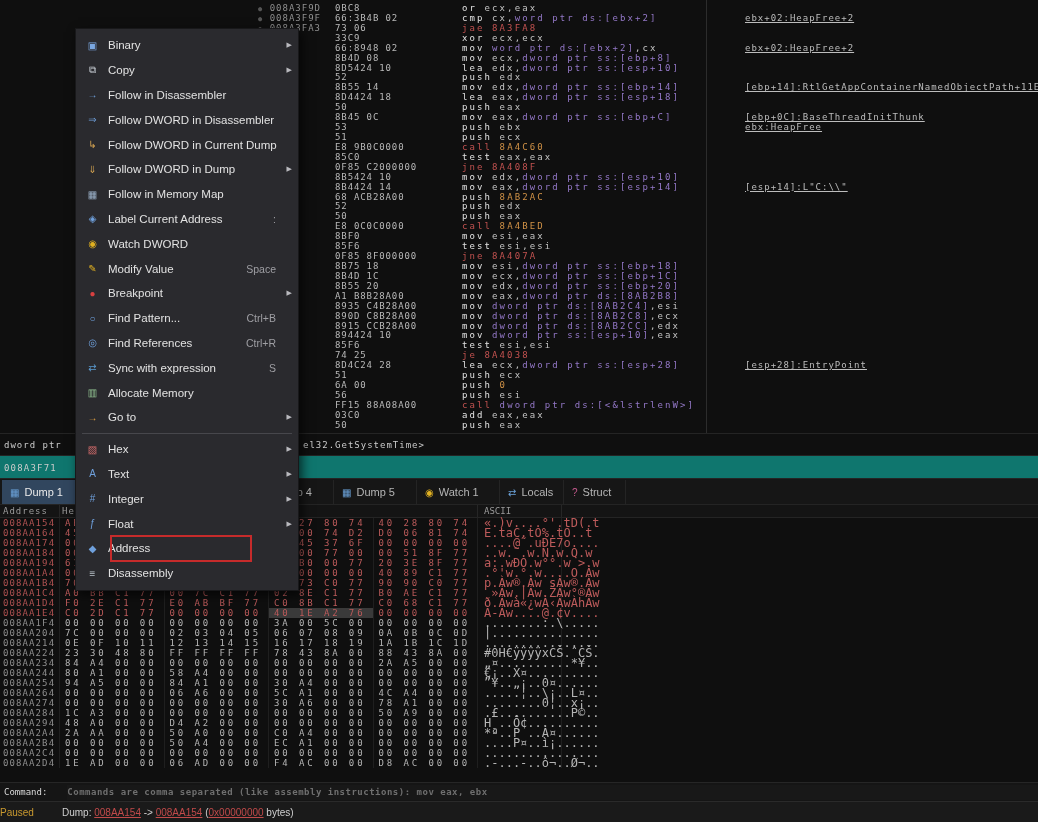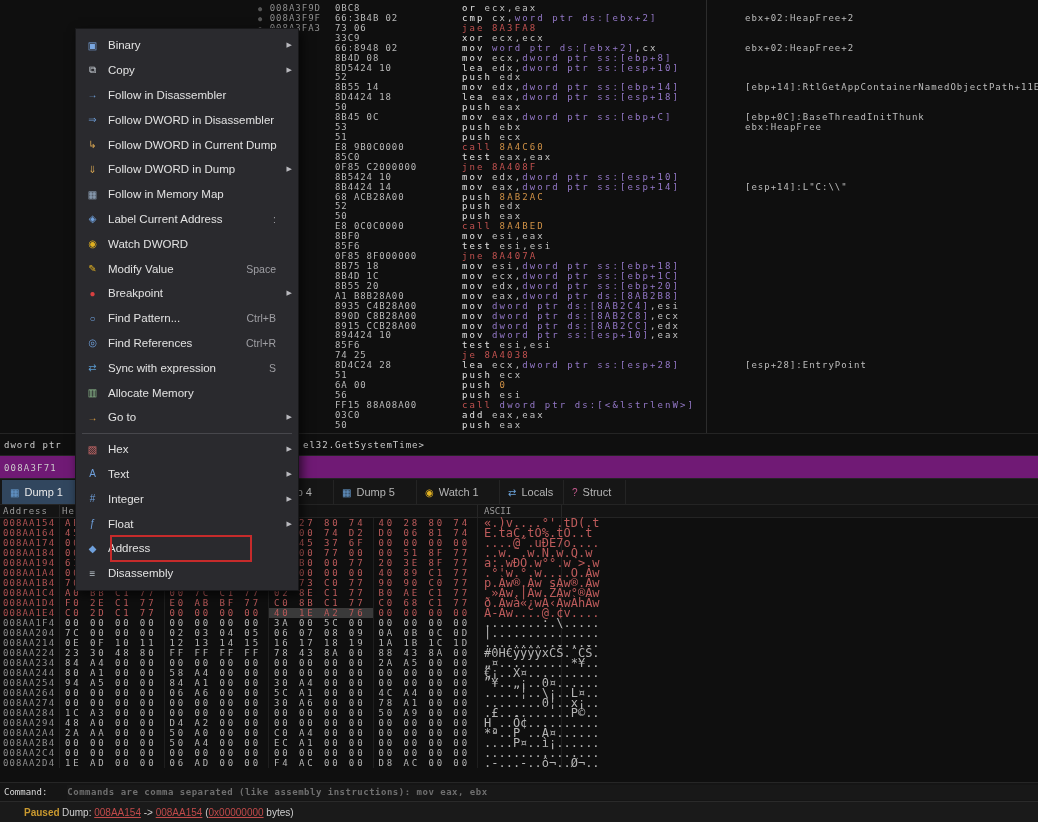--- a/index.html
+++ b/index.html
@@ -7,31 +7,31 @@
   #app { position:relative; width:1038px; height:822px; background:#0d0d0d; overflow:hidden;
          font-family:"DejaVu Sans Mono", monospace; }
 
   
   #disasm { position:absolute; left:0; top:0; width:1038px; height:433px; background:#0f0f0f; padding-top:3px; }
   .drow  { display:flex; height:9.93px; line-height:10px; font-size:9px; white-space:pre; }
   .d-gut { width:335px; text-align:right; padding-right:14px; color:#8f8f8f; letter-spacing:1px; }
   .d-dot { color:#555; font-size:7px; }
   .d-bytes { width:127px; color:#b9b9b9; letter-spacing:.9px; }
   .d-instr { width:277px; color:#c4c4c4; letter-spacing:2.1px; }
-  .d-comm  { flex:1; color:#bdbdbd; letter-spacing:1px; padding-left:6px; overflow:hidden; }
+  .d-comm  { flex:1; color:#bdbdbd; letter-spacing:1px; padding-left:6px; overflow:hidden;text-decoration:underline; }
   .cn { color:#e2e2e2; } .cc { color:#c25250; } .cj { color:#c25250; }
   .cm { color:#9478c8; } .ci { color:#cf9146; }
   #disasm-vsep { position:absolute; left:706px; top:0; width:1px; height:433px; background:#2c2c2c; }
 
   
   #info-strip { position:absolute; top:433px; left:0; width:100%; height:22px; background:#0f0f0f;
                 border-top:1px solid #242424; font-size:9px; color:#cbcbcb; }
   .info-left  { position:absolute; left:4px;  top:6px; letter-spacing:1px; }
   .info-right { position:absolute; left:303px; top:6px; letter-spacing:1px; }
-  #addr-strip { position:absolute; top:455px; left:0; width:100%; height:23px; background:#701a75;
+  #addr-strip { position:absolute; top:455px; left:0; width:100%; height:23px; background:#0f766e;
                 border-top:1px solid #242424; font-size:9px; color:#cbcbcb; }
   #addr-strip span { position:absolute; left:4px; top:7px; letter-spacing:1.2px; }
 
   
   #tabbar { position:absolute; top:478px; left:0; width:100%; height:27px; background:#161616;
             border-top:1px solid #242424; border-bottom:1px solid #242424;
             display:flex; align-items:flex-end; padding-left:2px; }
   .tab { height:24px; display:flex; align-items:center; gap:5px; padding:0 8px;
          font:11px "Liberation Sans", sans-serif; color:#b5b5b5; border-right:1px solid #242424;
          white-space:nowrap; overflow:hidden; }
@@ -54,21 +54,21 @@
 
   
   #cmdbar { position:absolute; top:782px; left:0; width:100%; height:19px; background:#151515;
             border-top:1px solid #262626; display:flex; align-items:center; font-size:9px; }
   #cmd-label { color:#d8d8d8; padding:0 20px 0 4px; }
   #cmd-input { flex:1; height:15px; line-height:15px; background:#181818; }
   #cmd-hint { color:#6f6f6f; letter-spacing:.5px;font-weight:bold; }
   #statusbar { position:absolute; top:801px; left:0; width:100%; height:21px; background:#1a1a1a;
                border-top:1px solid #2a2a2a; display:flex; align-items:center;
                font:10px "Liberation Sans", sans-serif; color:#cfcfcf; white-space:pre; }
-  #status-state { color:#c9992f; padding-left:24px; width:52px; flex:none;font-weight:bold; }
+  #status-state { color:#c9992f; padding-left:0; width:52px; flex:none; }
   #status-dump  { margin-left:10px; }
   .slink { color:#c14a4a; text-decoration:underline; }
 
   
   #menu { position:absolute; left:75px; top:28px; width:224px; background:#2a2a2e;
           border:1px solid #18181a; box-shadow:3px 4px 10px rgba(0,0,0,.65);
           padding:4px 0; z-index:20; font:11.5px "Liberation Sans", sans-serif; color:#e2e2e2; }
   .mi { position:relative; height:24.8px; display:flex; align-items:center; padding:0 6px 0 9px; }
   .mi-icon { width:15px; height:15px; display:flex; align-items:center; justify-content:center;
              font-size:10px; margin-right:8px; flex:none; }

